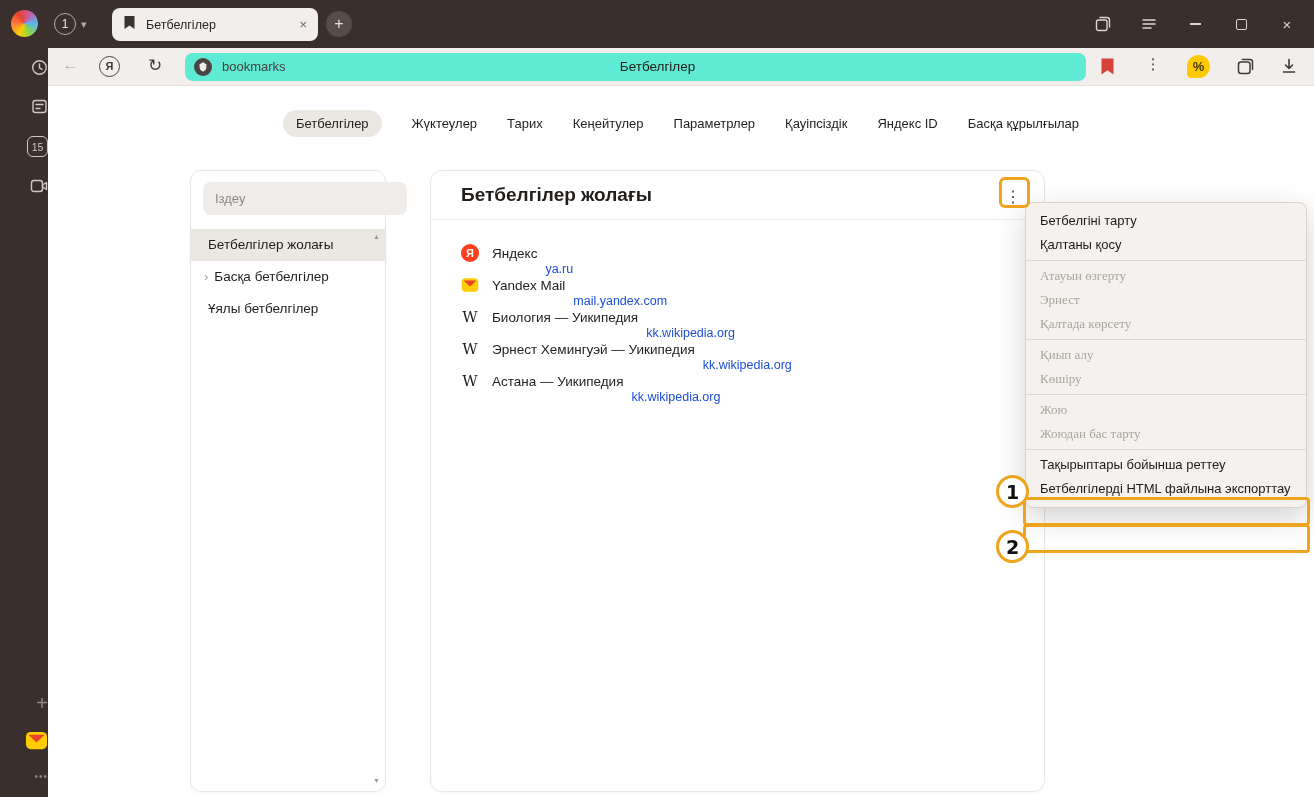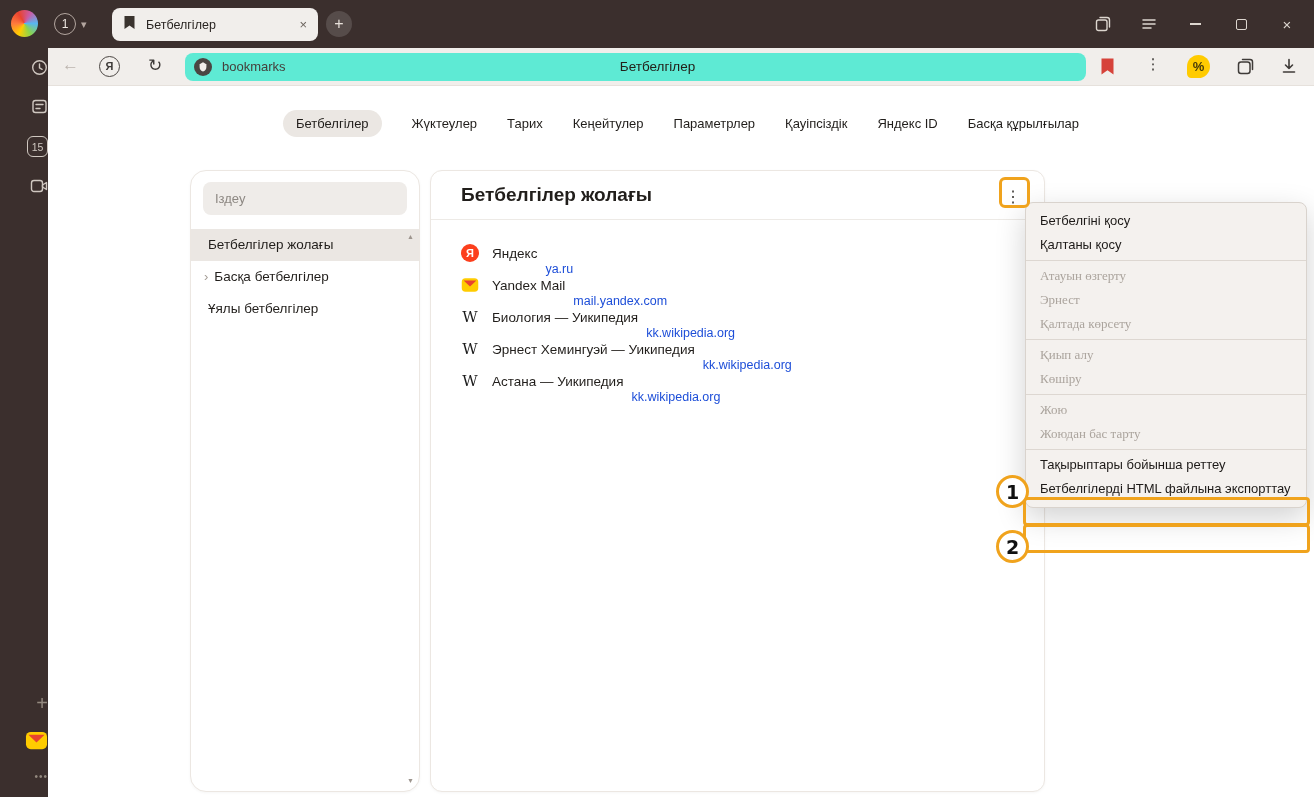--- a/index.html
+++ b/index.html
@@ -51,22 +51,22 @@
   .tb-collections { position:absolute; left:1189px; top:10px; }
   .tb-download { position:absolute; left:1232px; top:9px; }
 
   
   .page { position:absolute; left:48px; top:86px; width:1266px; height:711px; background:#fff; }
   .navtabs { position:absolute; left:0; top:24px; width:100%; display:flex; justify-content:center; align-items:center; gap:30px; }
   .navtab { font-size:13px; color:#211e1b; padding:6px 0; white-space:nowrap; }
   .navtab.active { background:#ebe7e3; border-radius:16px; padding:6px 13px; }
 
   
-  .leftcard { position:absolute; left:142px; top:84px; width:230px; height:622px; background:#fff;
-          border:1px solid #ece7e2; border-radius:16px; box-shadow:0 1px 3px rgba(0,0,0,.04); }
+  .leftcard { position:absolute; left:142px; top:84px; width:196px; height:622px; background:#fff;
+          border:1px solid #ece7e2; border-radius:11px; box-shadow:0 1px 3px rgba(0,0,0,.04); }
   .search { position:absolute; left:12px; top:11px; width:204px; height:33px; background:#efece9; border:none; outline:none;
           border-radius:8px; font-size:13px; color:#45403c; padding:0 12px; font-family:"Liberation Sans", sans-serif; }
   .search::placeholder { color:#8d8883; opacity:1; }
   .blist { position:absolute; left:0; top:58px; width:100%; }
   .li { height:32px; line-height:32px; font-size:13.5px; color:#211e1b; padding-left:17px; white-space:nowrap; }
   .li.selected { background:#ebe7e3; }
   .li.haschev { padding-left:13px; }
   .li .chev { color:#a39c95; margin-right:6px; font-size:13px; }
   .scrollup { position:absolute; right:5px; top:62px; color:#9d958e; font-size:7px; }
   .scrolldown { position:absolute; right:5px; bottom:7px; color:#9d958e; font-size:7px; }
@@ -275,21 +275,21 @@
       </div>
       <div class="bm">
         <span class="bm-icon ic-w">W</span>
         <span class="bm-title">Астана — Уикипедия</span>
         <span class="bm-url">kk.wikipedia.org</span>
       </div>
     </div>
   </section>
 
   <div class="ctxmenu">
-    <div class="mi">Бетбелгіні қосу</div>
+    <div class="mi">Бетбелгіні тарту</div>
     <div class="mi">Қалтаны қосу</div>
     <div class="mdiv"></div>
     <div class="mi disabled">Атауын өзгерту</div>
     <div class="mi disabled">Эрнест</div>
     <div class="mi disabled">Қалтада көрсету</div>
     <div class="mdiv"></div>
     <div class="mi disabled">Қиып алу</div>
     <div class="mi disabled">Көшіру</div>
     <div class="mdiv"></div>
     <div class="mi disabled">Жою</div>

